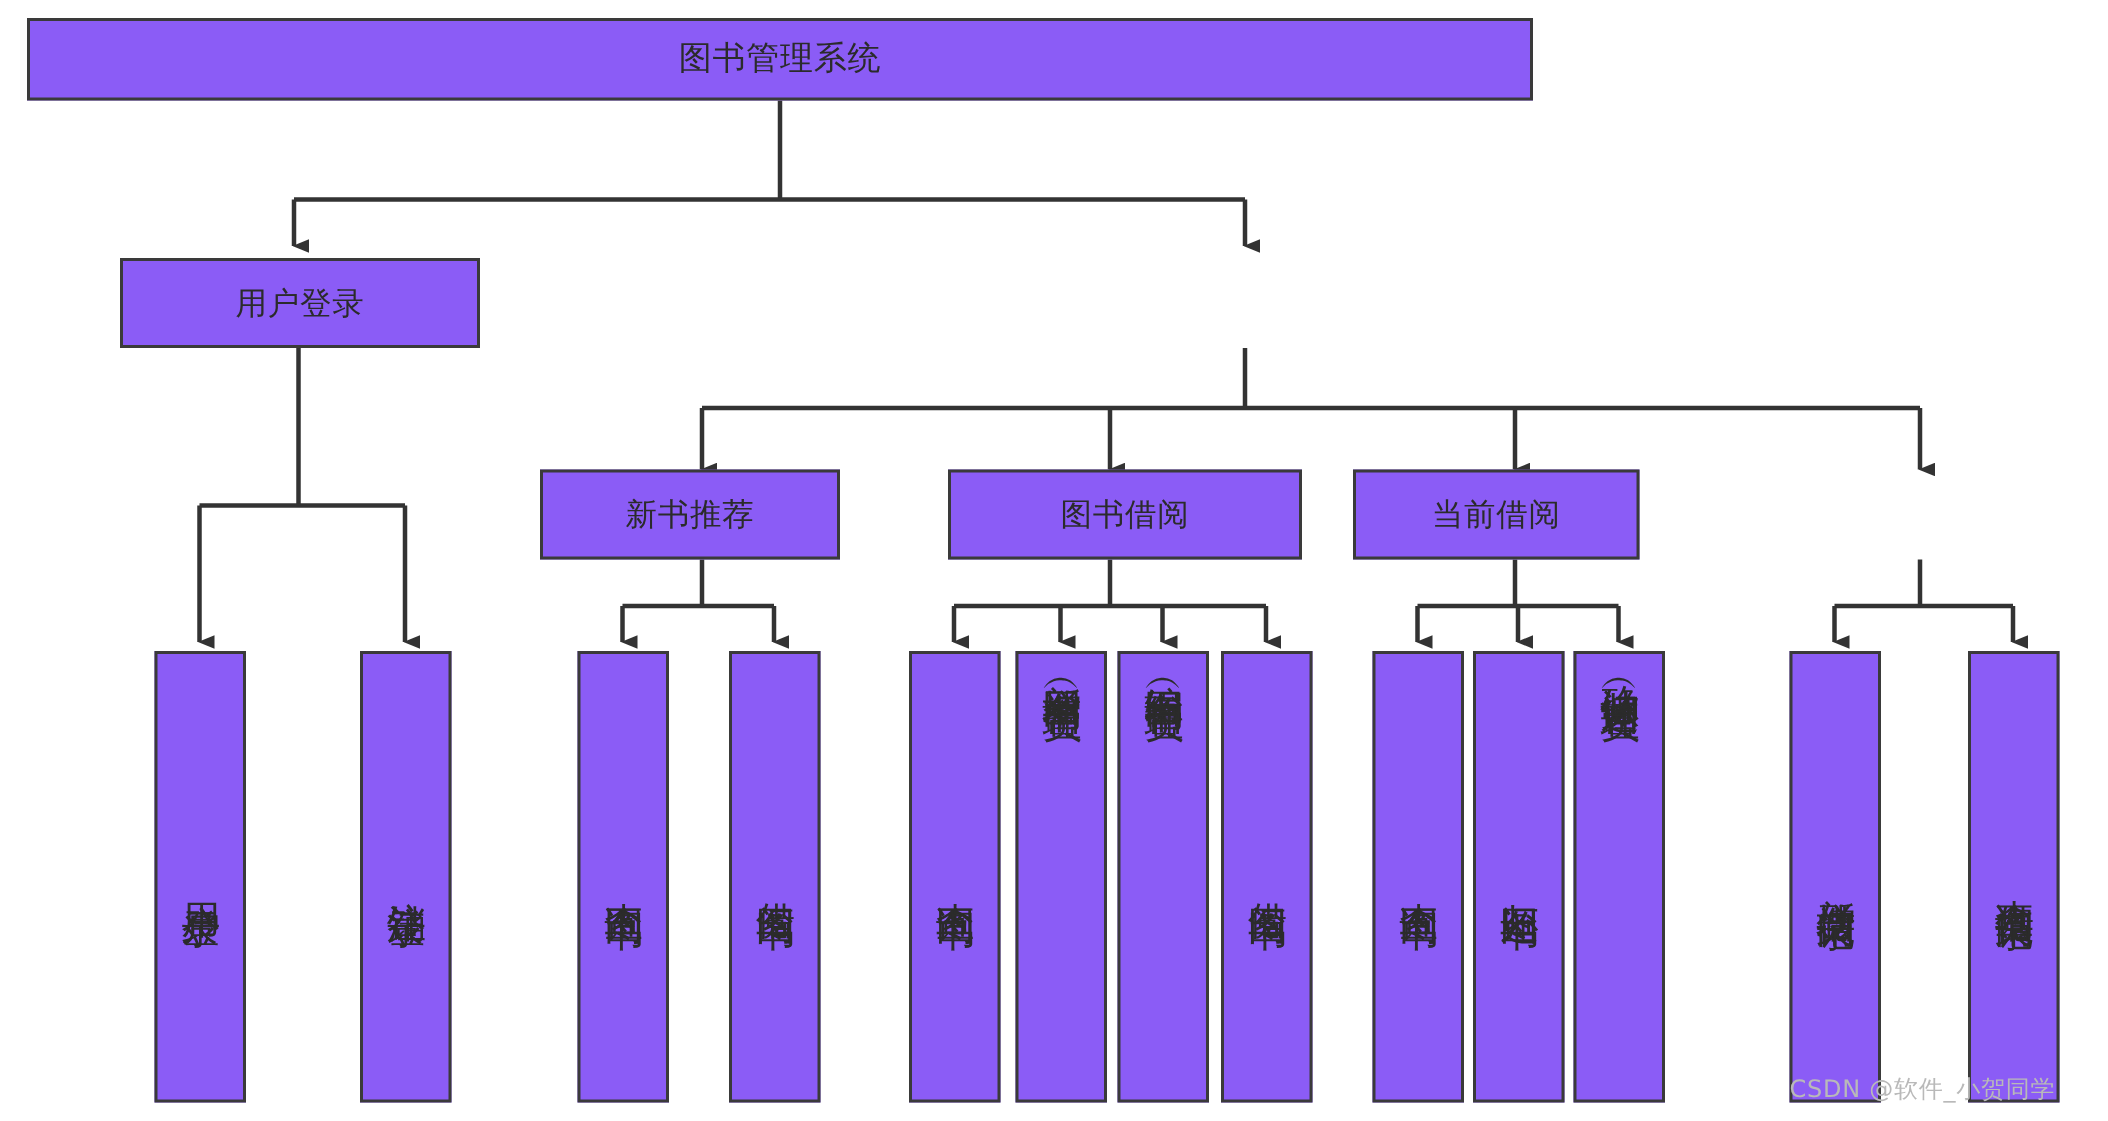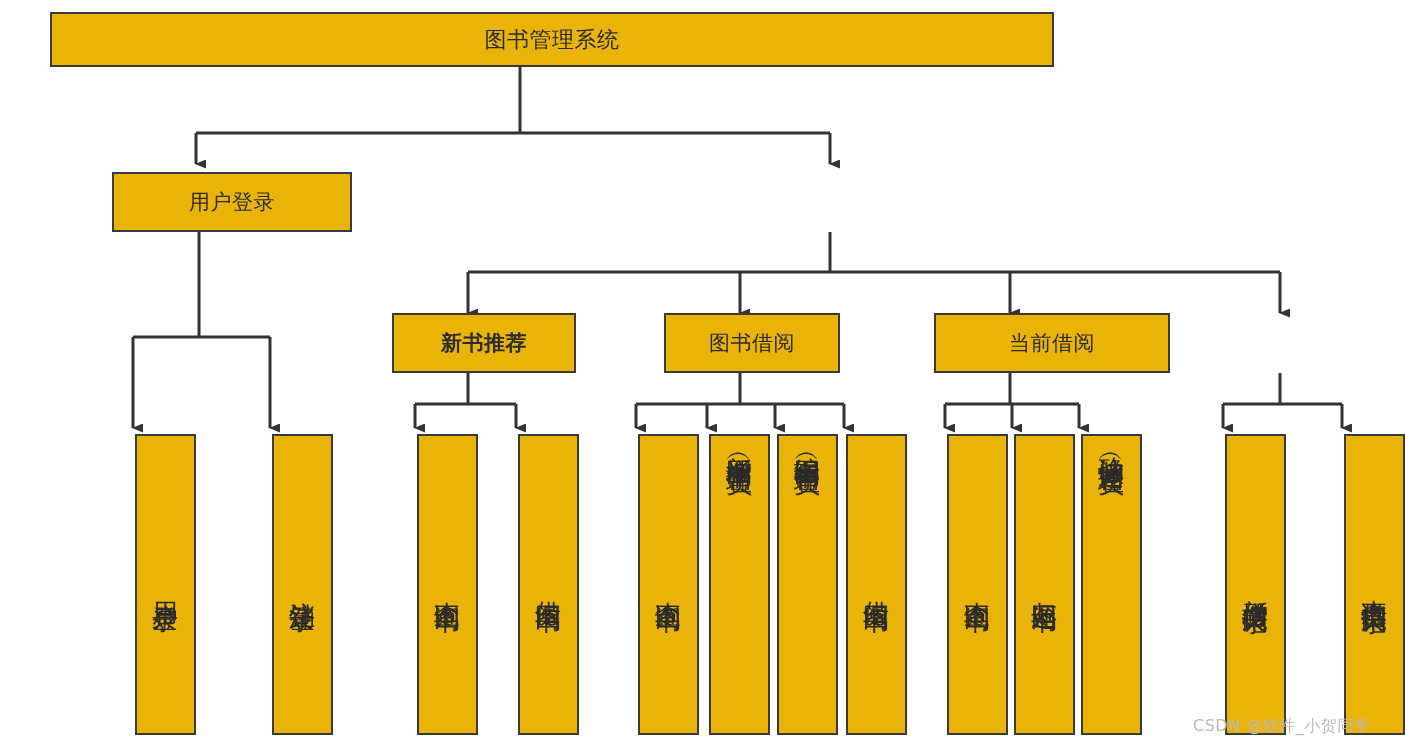--- a/index.html
+++ b/index.html
@@ -22,27 +22,26 @@
     position: absolute;
     left: 0;
     top: 0;
     width: 1405px;
     height: 747px;
     pointer-events: none;
   }
   .node {
     position: absolute;
     box-sizing: border-box;
-    background: #eab308;
+    background: #8b5cf6;
     border: 2.5px solid #3a3a3a;
     display: flex;
     align-items: center;
     justify-content: center;
     color: #2b2b2b;
-    margin-left: 32px;
   }
   .node .label {
     display: block;
     text-align: center;
     line-height: 1.18;
     letter-spacing: 0.5px;
   }
   
   .node.h .label {
     font-size: 21px;
@@ -135,27 +134,27 @@
   </svg>
 
   <div class="node h root" style="left:18px; top:12px; width:1004px; height:55px;">
     <span class="label">图书管理系统</span>
   </div>
 
   <div class="node h" style="left:80px; top:172px; width:240px; height:60px;">
     <span class="label">用户登录</span>
   </div>
 
-  <div class="node h" style="left:360px; top:313px; width:184px; height:60px;font-weight:bold;">
+  <div class="node h" style="left:360px; top:313px; width:200px; height:60px;">
     <span class="label">新书推荐</span>
   </div>
-  <div class="node h" style="left:632px; top:313px; width:176px; height:60px;">
+  <div class="node h" style="left:632px; top:313px; width:236px; height:60px;">
     <span class="label">图书借阅</span>
   </div>
-  <div class="node h" style="left:902px; top:313px; width:236px; height:60px;">
+  <div class="node h" style="left:902px; top:313px; width:191px; height:60px;">
     <span class="label">当前借阅</span>
   </div>
 
   <div class="node v align-mid" style="left:103px; top:434px; width:61px; height:301px;">
     <span class="label">用户登录</span>
   </div>
   <div class="node v align-mid" style="left:240px; top:434px; width:61px; height:301px;">
     <span class="label">注销登录</span>
   </div>
 

